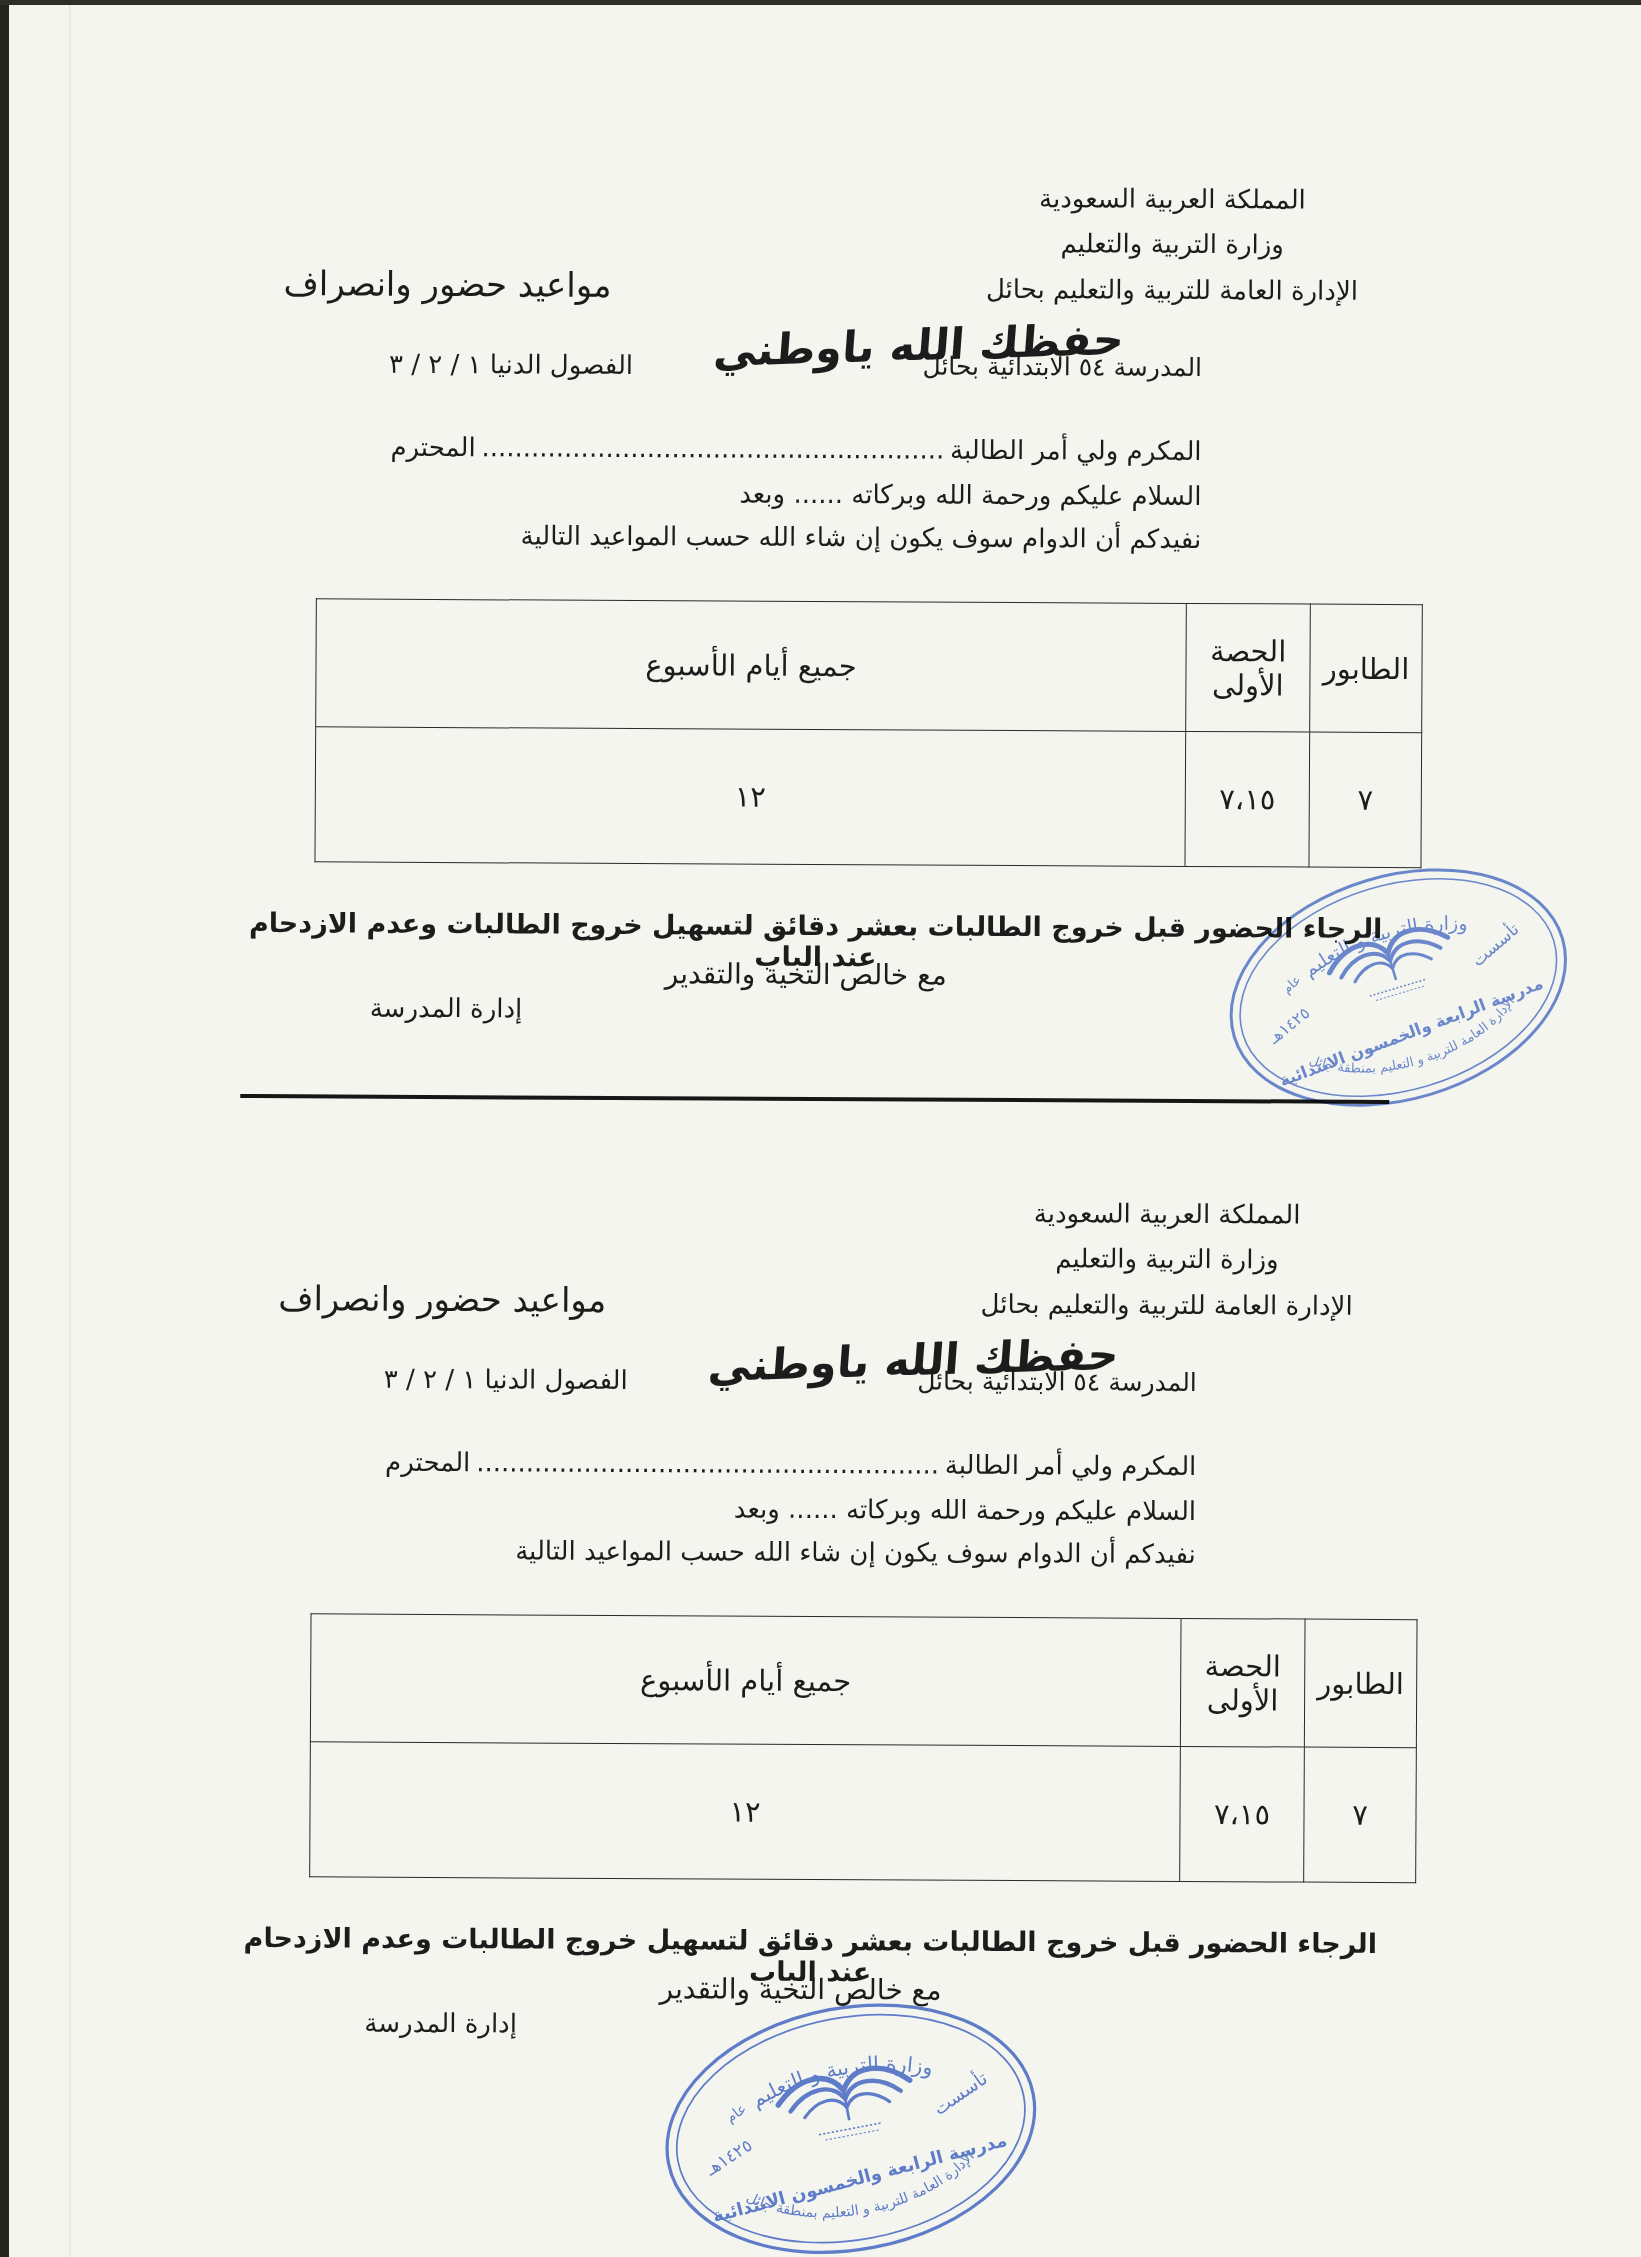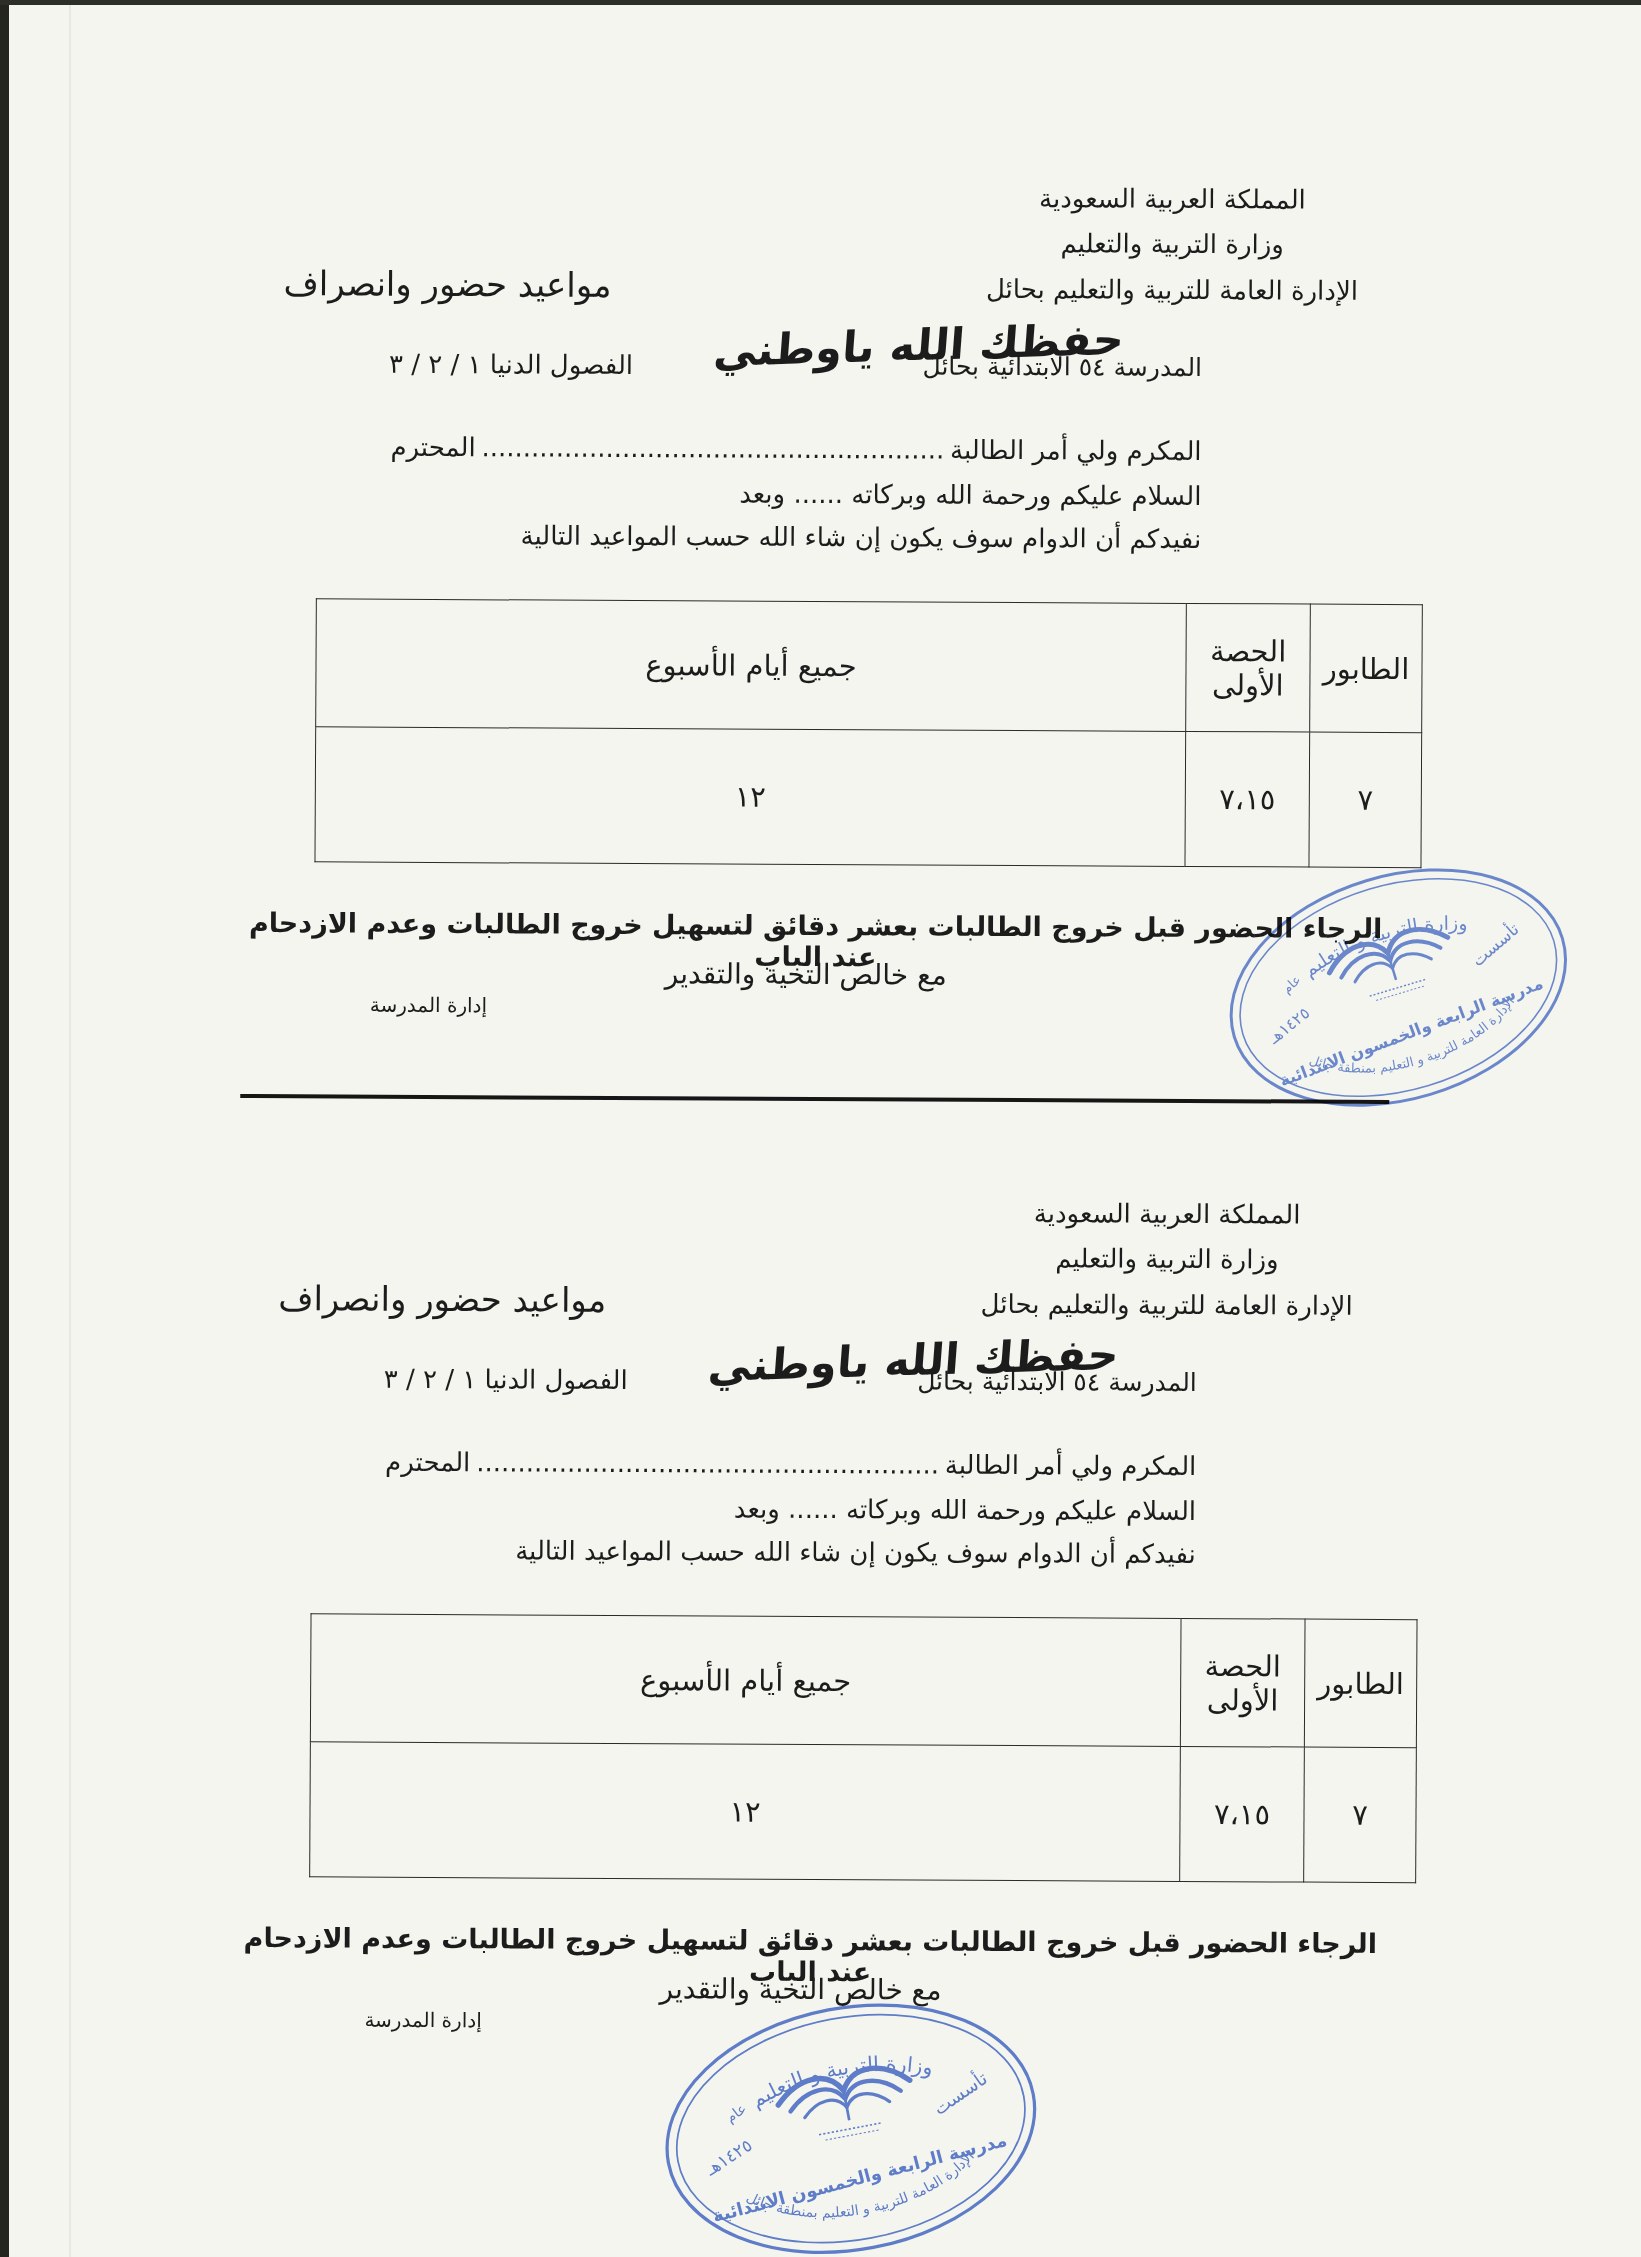--- a/index.html
+++ b/index.html
@@ -43,21 +43,21 @@
     font-size:29px;font-weight:normal;padding:0 5.8px;
   }
   table.sched .r-head{height:128px;}
   table.sched .r-data{height:135px;}
   col.c-assembly{width:112px;} col.c-first{width:124px;}
   th.week{font-weight:bold;letter-spacing:1px;}
 
   .note{position:absolute;left:251px;top:910px;width:1139px;text-align:center;
         font-weight:bold;font-size:27px;direction:rtl;}
   .closing{position:absolute;left:473px;top:958px;width:676px;text-align:center;font-size:28px;direction:rtl;}
-  .signature{position:absolute;left:375px;top:995px;font-size:20px;white-space:nowrap;}
+  .signature{position:absolute;left:375px;top:995px;font-size:26px;white-space:nowrap;}
 
   .divider{position:absolute;left:246px;top:1097px;width:1149px;height:3.9px;background:#161616;}
 
   .stamp{position:absolute;mix-blend-mode:multiply;}
   #stamp-1{left:1224px;top:865px;width:359px;height:239px;transform:rotate(-17deg);opacity:0.82;}
   #stamp-2{left:662px;top:1999px;width:400px;height:259px;transform:rotate(-11deg);opacity:0.9;}
   .stamp svg{width:100%;height:100%;}
   .stamp ellipse,.stamp path.st,.stamp line{stroke:var(--stamp,#4d6fc3);fill:none;}
   .stamp text{fill:var(--stamp,#4d6fc3);font-family:"DejaVu Sans",sans-serif;}
 </style>

